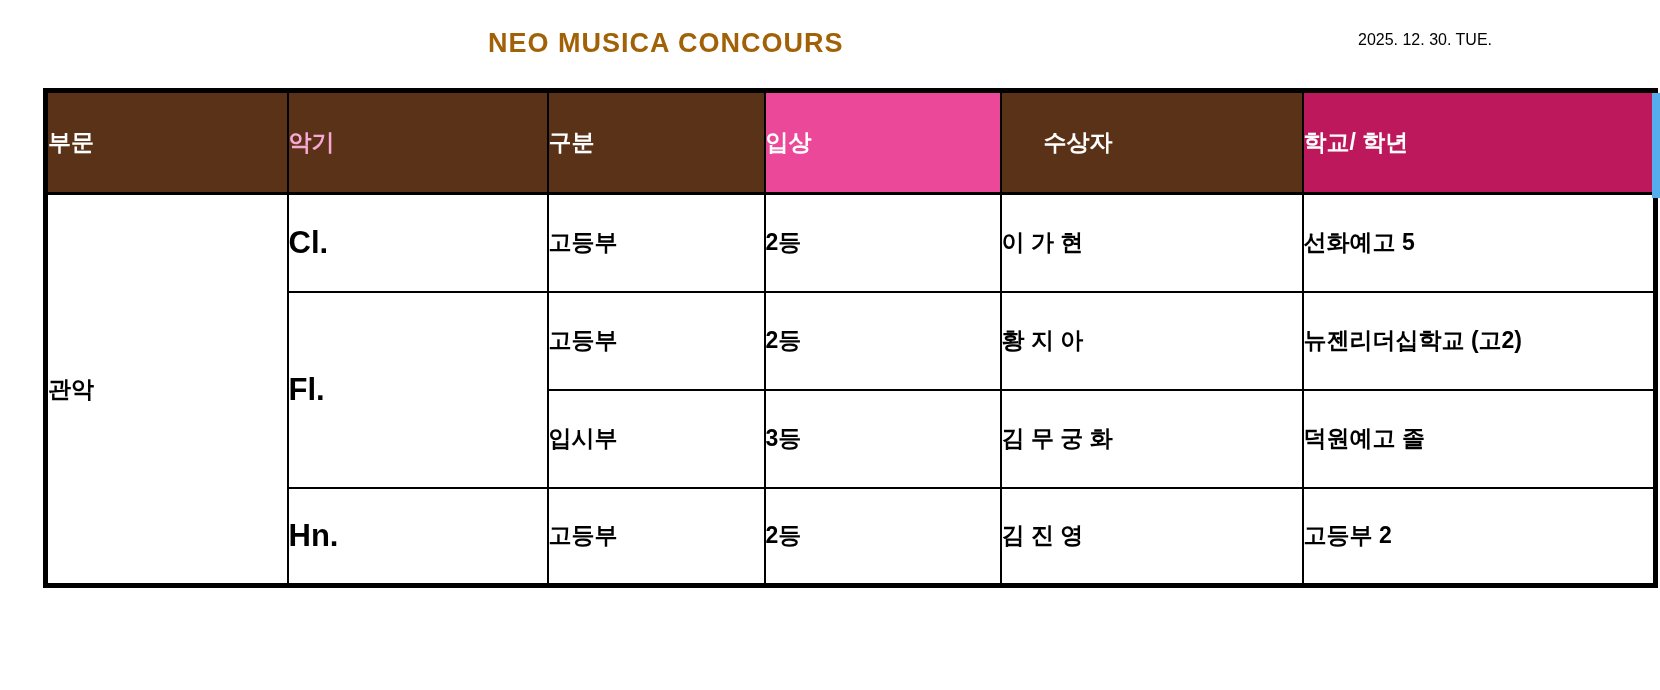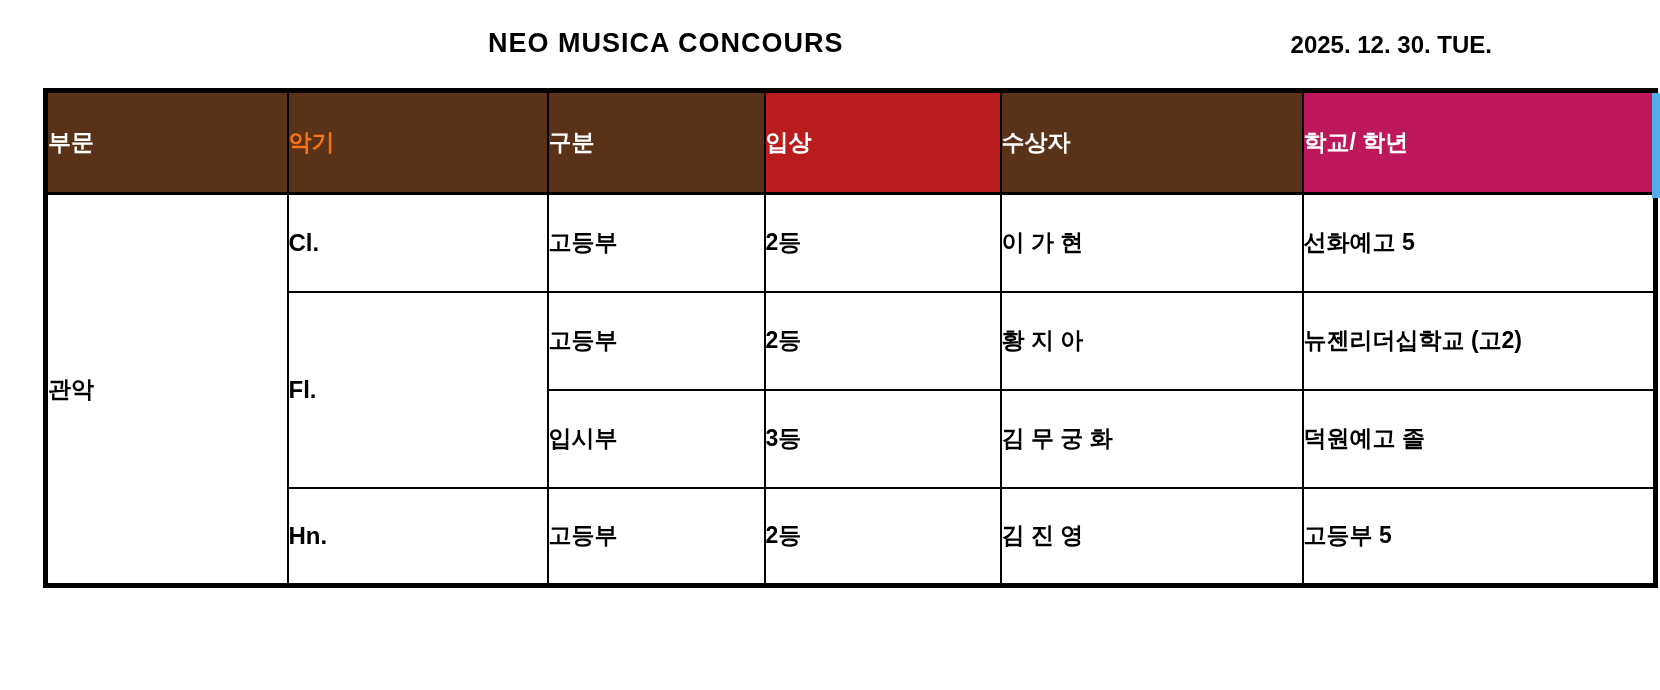--- a/index.html
+++ b/index.html
@@ -9,28 +9,28 @@
     font-family: "Liberation Sans", "DejaVu Sans", sans-serif;
     overflow: hidden;
     position: relative;
   }
   .page-title {
     position: absolute;
     top: 28px; left: 488px;
     font-size: 27px;
     font-weight: 700;
     letter-spacing: 1px;
-    color: #000000;
+    color: #a16207;
     white-space: nowrap;
   }
   .page-date {
     position: absolute;
     top: 31px; right: 168px;
-    font-size: 24px;
-    font-weight: 700;
+    font-size: 16px;
+    font-weight: 400;
     color: #000000;
     white-space: nowrap;
   }
   table.results {
     position: absolute;
     left: 43px; top: 88px;
     width: 1610px;
     border-collapse: collapse;
     table-layout: fixed;
     border: 5px solid #000000;
@@ -46,21 +46,21 @@
     white-space: nowrap;
   }
   .results thead th {
     background: #5A3217;
     color: #ffffff;
     font-weight: 700;
     height: 103px;
     border-bottom-width: 3px;
   }
   .results tbody tr { height: 98px; }
-  .results td.latin { font-size: 24px; }
+  .results td.latin { font-size: 31px; }
   .accent-strip {
     position: absolute;
     left: 1652px; top: 93px;
     width: 8px; height: 105px;
   }
 </style>
 </head>
 <body>
 
 <div class="page-title">NEO  MUSICA  CONCOURS</div>
@@ -71,24 +71,24 @@
     <col style="width:242px">
     <col style="width:260px">
     <col style="width:217px">
     <col style="width:236px">
     <col style="width:302px">
     <col style="width:353px">
   </colgroup>
   <thead>
     <tr>
       <th style="background: rgb(90, 50, 23); color: rgb(255, 255, 255);">부문</th>
-      <th style="background: rgb(90, 50, 23); color: #f97316;">악기</th>
+      <th style="background: rgb(90, 50, 23); color: #f9a8d4;">악기</th>
       <th style="background: rgb(90, 50, 23); color: rgb(255, 255, 255);">구분</th>
-      <th style="background: #b91c1c; color: rgb(255, 255, 255);">입상</th>
-      <th style="background: rgb(90, 50, 23); color: rgb(255, 255, 255);">수상자</th>
+      <th style="background: #ec4899; color: rgb(255, 255, 255);">입상</th>
+      <th style="background: rgb(90, 50, 23); color: rgb(255, 255, 255); padding-left: 42px;">수상자</th>
       <th style="background: #be185d; color: rgb(255, 255, 255);">학교/ 학년</th>
     </tr>
   </thead>
   <tbody>
     <tr>
       <td rowspan="4">관악</td>
       <td class="latin">Cl.</td>
       <td>고등부</td>
       <td>2등</td>
       <td>이 가 현</td>
@@ -105,18 +105,18 @@
       <td>입시부</td>
       <td>3등</td>
       <td>김 무 궁 화</td>
       <td>덕원예고 졸</td>
     </tr>
     <tr>
       <td class="latin">Hn.</td>
       <td>고등부</td>
       <td>2등</td>
       <td>김 진 영</td>
-      <td>고등부 5</td>
+      <td>고등부 2</td>
     </tr>
   </tbody>
 </table>
 
 <div class="accent-strip" style="background: rgb(85, 174, 235);"></div>
 
 </body></html>

